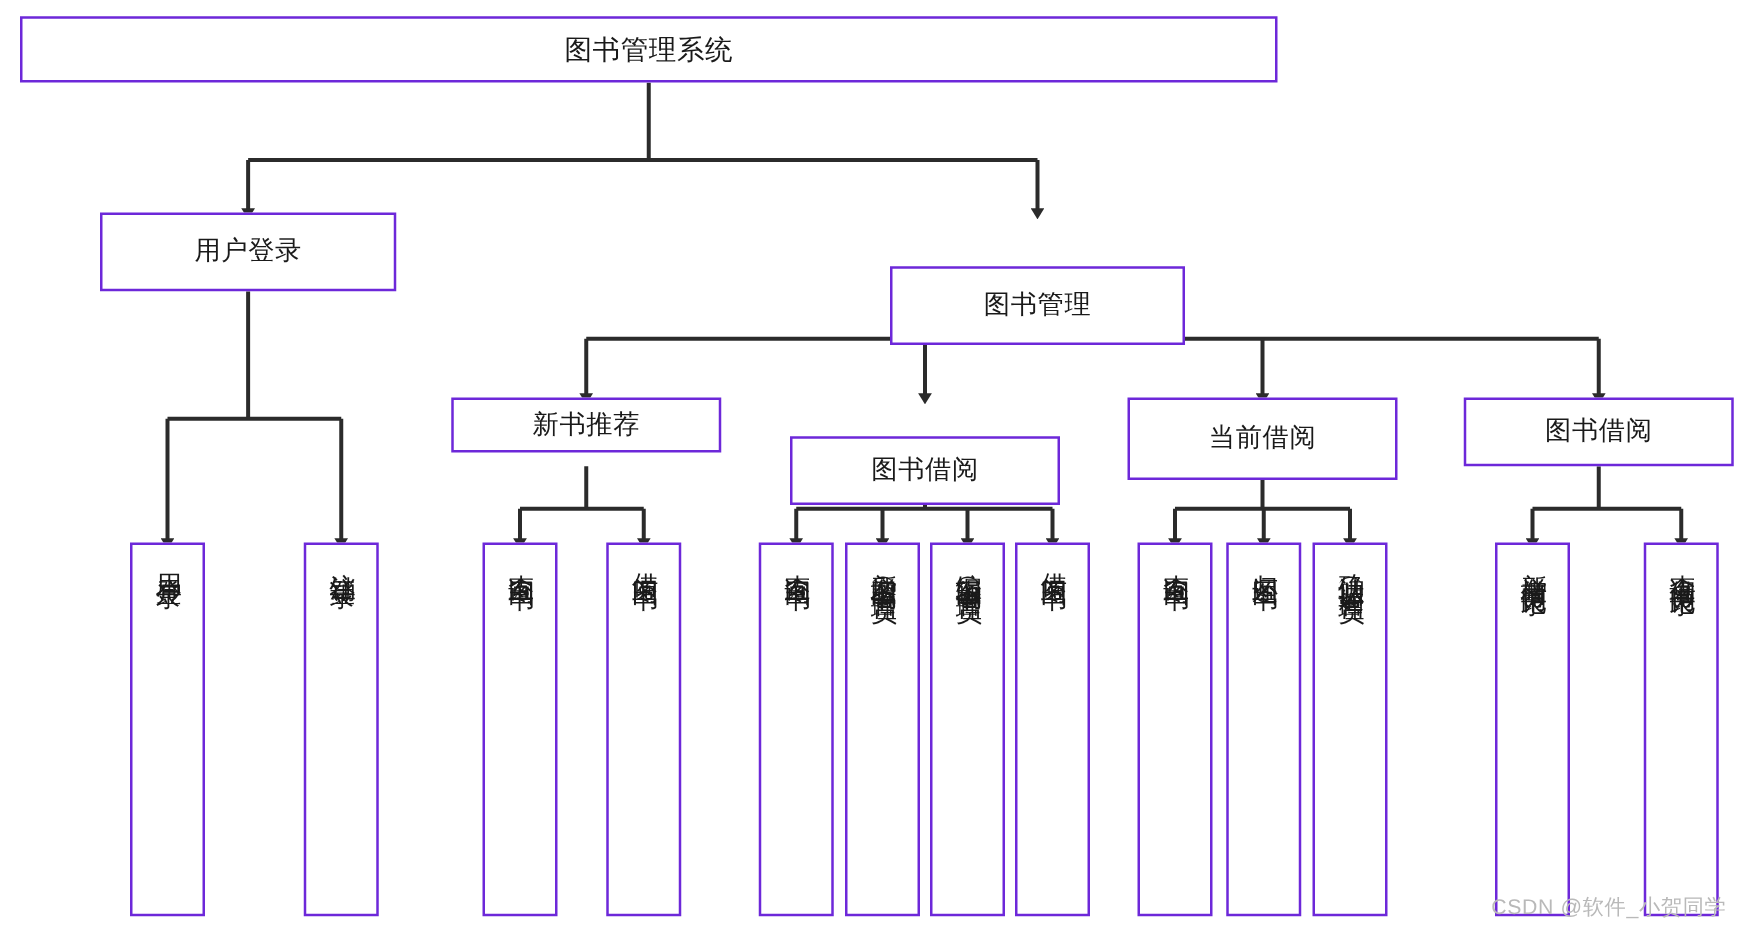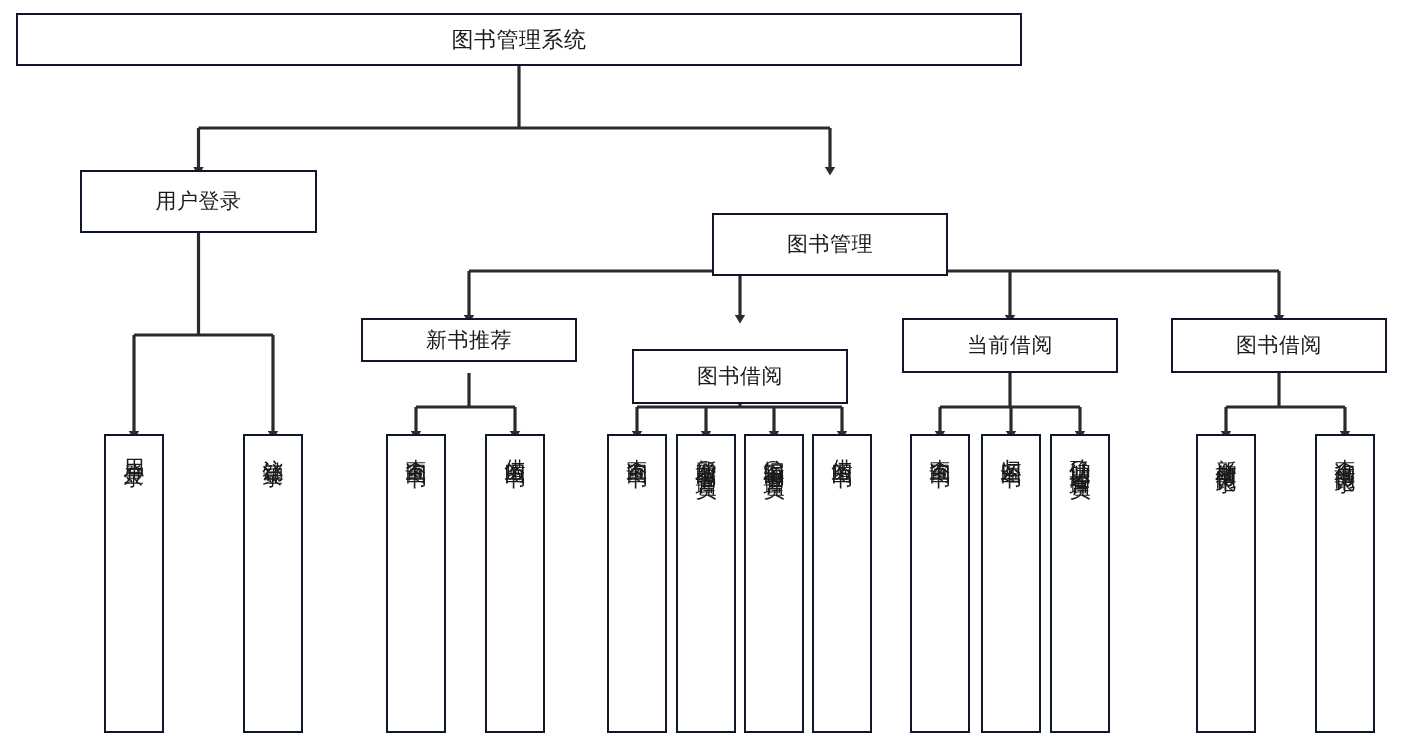--- a/index.html
+++ b/index.html
@@ -23,21 +23,21 @@
     left: 0;
     top: 0;
     width: 1405px;
     height: 747px;
     pointer-events: none;
   }
   .node {
     position: absolute;
     box-sizing: border-box;
     background: #ffffff;
-    border: 2px solid #0f172a;
+    border: 2px solid #6d28d9;
     display: flex;
     align-items: center;
     justify-content: center;
     color: #1a1a1a;
     z-index: 2;
   }
   .node .node-label {
     display: block;
     text-align: center;
     line-height: 1.18;
@@ -132,21 +132,21 @@
       </div>
       <div class="node horiz" style="left: 712px; top: 170px; width: 236px; height: 63px; margin-top: 43px;">
         <span class="node-label">图书管理</span>
       </div>
       <div class="node horiz" style="left: 361px; top: 318px; width: 216px; height: 44px;">
         <span class="node-label">新书推荐</span>
       </div>
       <div class="node horiz" style="left: 632px; top: 318px; width: 216px; height: 55px; margin-top: 31px;">
         <span class="node-label">图书借阅</span>
       </div>
-      <div class="node horiz" style="left: 902px; top: 318px; width: 216px; height: 55px;">
+      <div class="node horiz" style="left: 902px; top: 318px; width: 216px; height: 66px;">
         <span class="node-label">当前借阅</span>
       </div>
       <div class="node horiz" style="left: 1171px; top: 318px; width: 216px; height: 55px;">
         <span class="node-label">图书借阅</span>
       </div>
       <div class="node vert" style="left: 104px; top: 434px; width: 60px; height: 299px;">
         <span class="node-label">用户登录</span>
       </div>
       <div class="node vert" style="left: 243px; top: 434px; width: 60px; height: 299px;">
         <span class="node-label">注销登录</span>
@@ -179,14 +179,15 @@
         <span class="node-label">确认归还（管理员）</span>
       </div>
       <div class="node vert" style="left: 1196px; top: 434px; width: 60px; height: 299px;">
         <span class="node-label">新增借阅记录</span>
       </div>
       <div class="node vert" style="left: 1315px; top: 434px; width: 60px; height: 299px;">
         <span class="node-label">查询借阅记录</span>
       </div>
     </div>
 
+  <div class="watermark" style="left: 1193px; top: 714px;">CSDN @软件_小贺同学</div>
 
 </div>
 
 </body></html>

